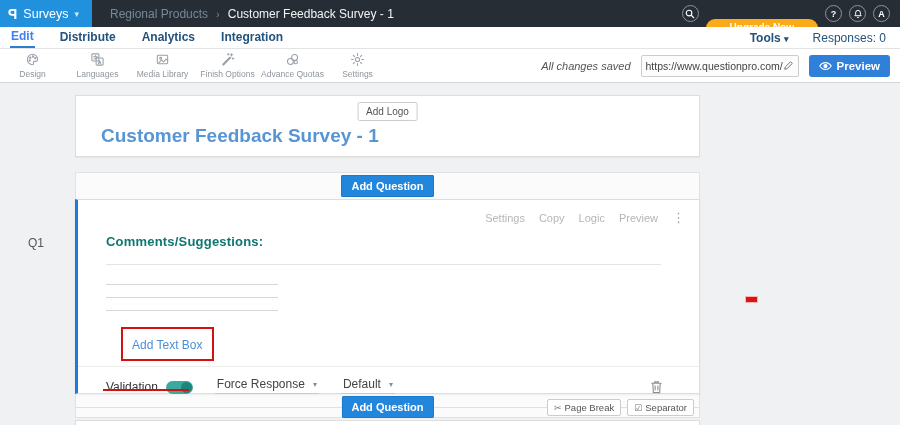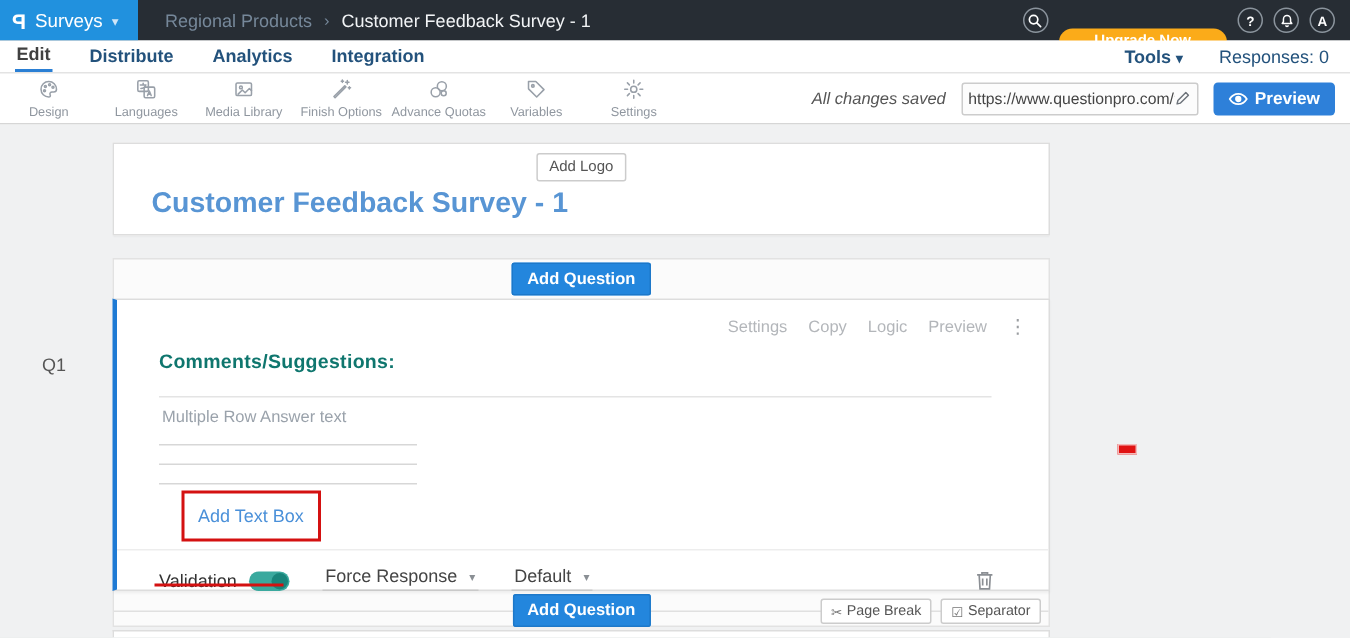--- a/index.html
+++ b/index.html
@@ -16,21 +16,21 @@
   .bc-parent { color:#76889a; cursor:pointer; }
   .bc-sep { color:#76889a; font-size:11px; }
   .bc-current { color:#f2f4f6; }
   .topbar-right { margin-left:auto; display:flex; align-items:center; gap:7px; padding-right:10px; }
   .circle-btn { width:17px; height:17px; border-radius:50%; border:1px solid #8b949d; background:transparent; color:#fff; font-size:9px; font-weight:bold; display:flex; align-items:center; justify-content:center; cursor:pointer; }
   .upgrade { height:18px; border:none; border-radius:9px; background:#fbab19; color:#fff; font-size:10px; font-weight:bold; padding:0 24px; cursor:pointer;margin-top:28px; }
 
   
   .menubar { position:absolute; top:27px; left:0; width:900px; height:21px; background:#fff; display:flex; align-items:center; padding:0 10px; }
   .menu-item { font-size:12px; font-weight:bold; color:#23527c; margin-right:24px; cursor:pointer; padding:2px 1px 3px; }
-  .menu-item.active { color:#404040; border-bottom:2px solid #2a7fd4; }
+  .menu-item.active { color:#3b82f6; border-bottom:2px solid #2a7fd4; }
   .menubar-right { margin-left:auto; display:flex; align-items:center; gap:24px; padding-right:4px; }
   .tools { font-size:12px; font-weight:bold; color:#23527c; cursor:pointer; }
   .tools .caret { font-size:9px; }
   .responses { font-size:12px; color:#23527c; }
 
   
   .toolbar { position:absolute; top:48px; left:0; width:900px; height:35px; background:#fff; border-top:1px solid #e3e3e3; border-bottom:1px solid #d6d6d6; display:flex; align-items:stretch; }
   .tool-item { width:65px; display:flex; flex-direction:column; align-items:center; justify-content:center; gap:2px; cursor:pointer; }
   .tool-item.active { background:#e9e9e9; }
   .tool-icon { height:15px; display:flex; align-items:center; }
@@ -187,29 +187,20 @@
             <circle cx="5.8" cy="10.2" r="3.2"></circle>
             <circle cx="10.2" cy="5.8" r="3.2"></circle>
             <circle cx="11.5" cy="10.8" r="1.8"></circle>
           </svg>
         </span>
       <span class="tool-label">Advance Quotas</span>
     </div>
     <div class="tool-item">
       <span class="tool-icon">
           <svg width="15" height="15" viewBox="0 0 16 16">
-            <path d="M2.5 2.5h5.2l5.8 5.8-5.2 5.2-5.8-5.8z"></path>
-            <circle cx="5.6" cy="5.6" r=".9"></circle>
-          </svg>
-        </span>
-      <span class="tool-label">Variables</span>
-    </div>
-    <div class="tool-item">
-      <span class="tool-icon">
-          <svg width="15" height="15" viewBox="0 0 16 16">
             <circle cx="8" cy="8" r="2.2"></circle>
             <path d="M8 1.6v2M8 12.4v2M1.6 8h2M12.4 8h2M3.5 3.5l1.4 1.4M11.1 11.1l1.4 1.4M12.5 3.5l-1.4 1.4M4.9 11.1l-1.4 1.4"></path>
           </svg>
         </span>
       <span class="tool-label">Settings</span>
     </div>
     <div class="toolbar-right">
       <span class="saved">All changes saved</span>
       <div class="url-wrap">
         <input class="url-input" type="text" value="https://www.questionpro.com/t/APNrfZ" style="">
@@ -250,21 +241,20 @@
           <span class="q-action">Logic</span>
           <span class="q-action">Preview</span>
           <span class="kebab">⋮</span>
         </div>
 
         <div class="q-title-wrap">
           <span class="q-title">Comments/Suggestions:</span>
         </div>
 
         <div class="answer-area">
-          <div class="answer-placeholder">Multiple Row Answer text</div>
           <div class="answer-line"></div>
           <div class="answer-line"></div>
           <div class="answer-line"></div>
         </div>
 
         <div class="atb-box">
           <span class="add-text-box">Add Text Box</span>
         </div>
 
         <div class="v-divider"></div>

